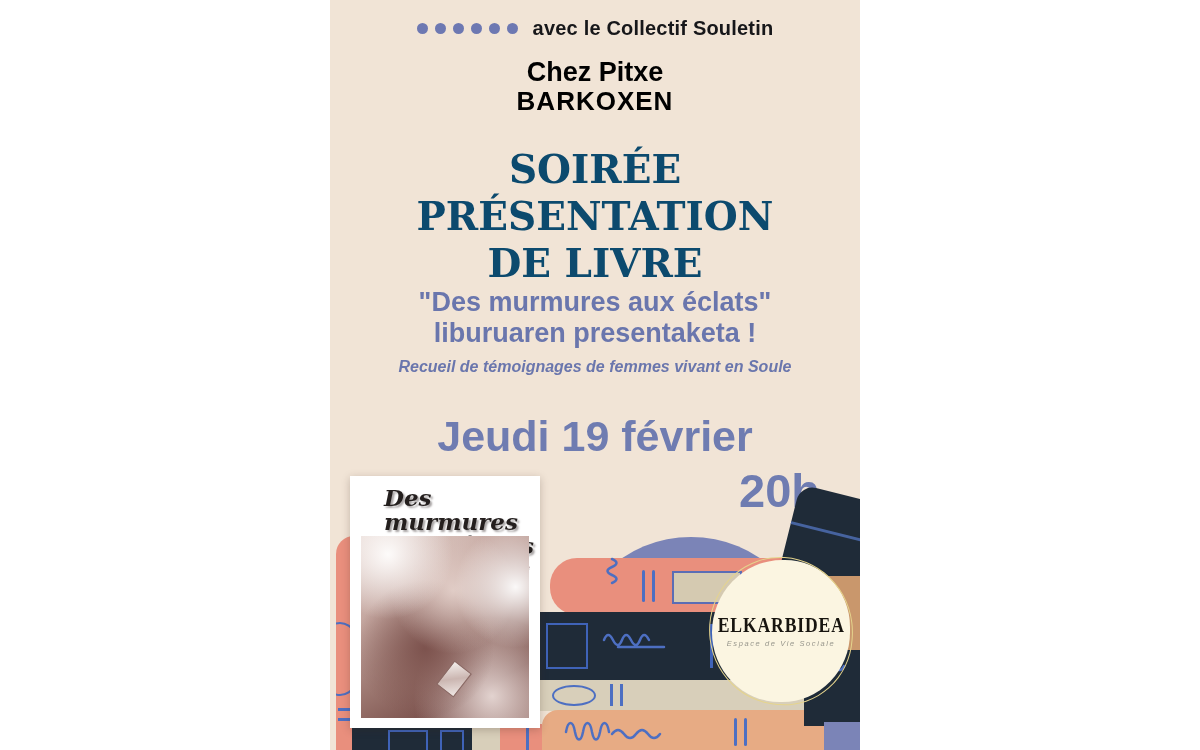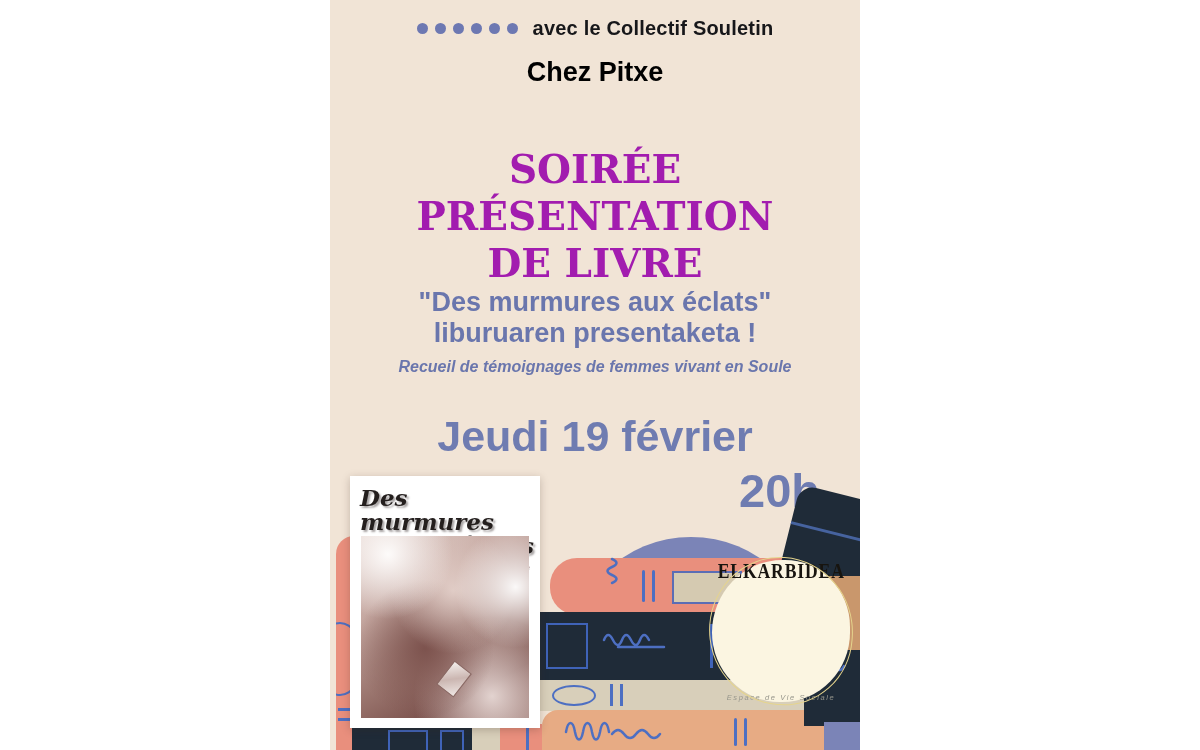--- a/index.html
+++ b/index.html
@@ -16,21 +16,21 @@
               display:flex; align-items:center; justify-content:center; gap:7px; }
   .dot { width:11px; height:11px; border-radius:50%; background:#6d78b2; display:inline-block; }
   .collective { margin-left:8px; font-size:20px; font-weight:700; color:#17171a; letter-spacing:.2px; }
 
   .venue { position:absolute; top:58px; width:100%; text-align:center;
            color:#000000; font-weight:700; }
   .venue-line1 { font-size:27px; line-height:29px; }
   .venue-line2 { font-size:26px; line-height:28px; letter-spacing:1px; }
 
   .main-title { position:absolute; top:146px; width:100%; text-align:center;
-                font-family:"DejaVu Serif", serif; font-weight:700; color:#a21caf;
+                font-family:"DejaVu Serif", serif; font-weight:700; color:#0c4a6e;
                 font-size:39px; line-height:47px; letter-spacing:0px; }
 
   .announce { position:absolute; top:287px; width:100%; text-align:center;
               color:#6a76ad; font-weight:700; font-size:27px; line-height:31px; }
   .tagline { position:absolute; top:358px; width:100%; text-align:center;
              color:#6a76ad; font-weight:700; font-style:italic; font-size:16px; }
 
   .date-line { position:absolute; top:412px; width:100%; text-align:center;
                color:#6f7cb1; font-weight:700; font-size:43px; }
   .time-line { position:absolute; top:463px; width:100%; text-align:right; padding-right:40px;
@@ -84,40 +84,40 @@
 
   .patch-tan  { position:absolute; left:478px; top:576px; width:52px; height:82px; background:#c9976c; }
   .patch-navy2 { position:absolute; left:474px; top:650px; width:56px; height:76px; background:#1f2b38; }
   .patch-purple { position:absolute; left:494px; top:722px; width:36px; height:28px; background:#7b84b7; }
 
   
   .cover { position:absolute; left:20px; top:476px; width:190px; height:252px;
            background:#ffffff; box-shadow:0 2px 8px rgba(60,40,30,.25); }
   .cover-title { font-family:"DejaVu Serif", serif; font-style:italic; font-weight:700;
                  color:#241f1e; font-size:23px; line-height:24px;
-                 text-shadow:2px 2px 2px rgba(40,30,30,.4); padding:10px 2px 0 10px; }
+                 text-shadow:2px 2px 2px rgba(40,30,30,.4); padding:10px 2px 0 10px;margin-left:24px; }
   .cover-title .l2 { display:block; text-align:right; padding-right:4px; }
   .cover-sub { text-align:right; padding-right:10px; margin-top:5px;
                font-size:8px; font-weight:700; color:#8d6f6f; }
   .cover-photo { position:absolute; left:11px; top:60px; width:168px; height:182px;
     background:
       radial-gradient(circle at 16% 10%, #fdfbfa 0%, rgba(253,251,250,0) 30%),
       radial-gradient(circle at 92% 28%, rgba(255,255,255,.95) 0%, rgba(255,255,255,0) 30%),
       radial-gradient(circle at 55% 30%, rgba(235,218,212,.8) 0%, rgba(235,218,212,0) 40%),
       radial-gradient(circle at 38% 62%, #7d534e 0%, rgba(125,83,78,0) 45%),
       radial-gradient(circle at 78% 88%, rgba(244,233,230,.85) 0%, rgba(244,233,230,0) 38%),
       linear-gradient(150deg, #e2d0ca 0%, #c3a59e 32%, #9b766f 58%, #7a504b 80%, #8a625c 100%); }
   .photo-ring { position:absolute; left:82px; top:128px; width:22px; height:30px;
                 background:linear-gradient(135deg,#f4efec 0%, #cbb6b1 50%, #efe7e4 100%);
                 transform:rotate(38deg); border:1px solid #8a6a65; }
 
   
   .logo-blob { position:absolute; left:382px; top:560px; width:138px; height:142px;
                background:#fbf5e1; border-radius:52% 48% 50% 50%;
-               display:flex; flex-direction:column; align-items:center; justify-content:space-between; }
+               display:flex; flex-direction:column; align-items:center; justify-content:center; }
   .logo-blob::after { content:""; position:absolute; inset:-3px; border:1.5px solid #e5d48d;
                       border-radius:50% 52% 48% 52%; transform:rotate(4deg); }
   .logo-name { font-family:"Liberation Serif", serif; font-weight:700; color:#17140f;
                font-size:20px; letter-spacing:1px; transform:scaleX(.88); white-space:nowrap; }
   .logo-tag { font-size:7.5px; letter-spacing:1.6px; color:#97968c; margin-top:2px; white-space:nowrap;font-style:italic; }
 </style>
 </head>
 <body>
 
 <div class="stage">
@@ -128,20 +128,21 @@
       <span class="dot"></span>
       <span class="dot"></span>
       <span class="dot"></span>
       <span class="dot"></span>
       <span class="dot"></span>
       <span class="collective">avec le Collectif Souletin</span>
     </div>
 
     <div class="venue">
       <div class="venue-line1">Chez Pitxe</div>
+      <div class="venue-line2">BARKOXEN</div>
     </div>
 
     <div class="main-title">
       <div>SOIRÉE PRÉSENTATION</div>
       <div>DE LIVRE</div>
     </div>
 
     <div class="announce">
       <div>"Des murmures aux éclats"</div>
       <div>liburuaren presentaketa !</div>

